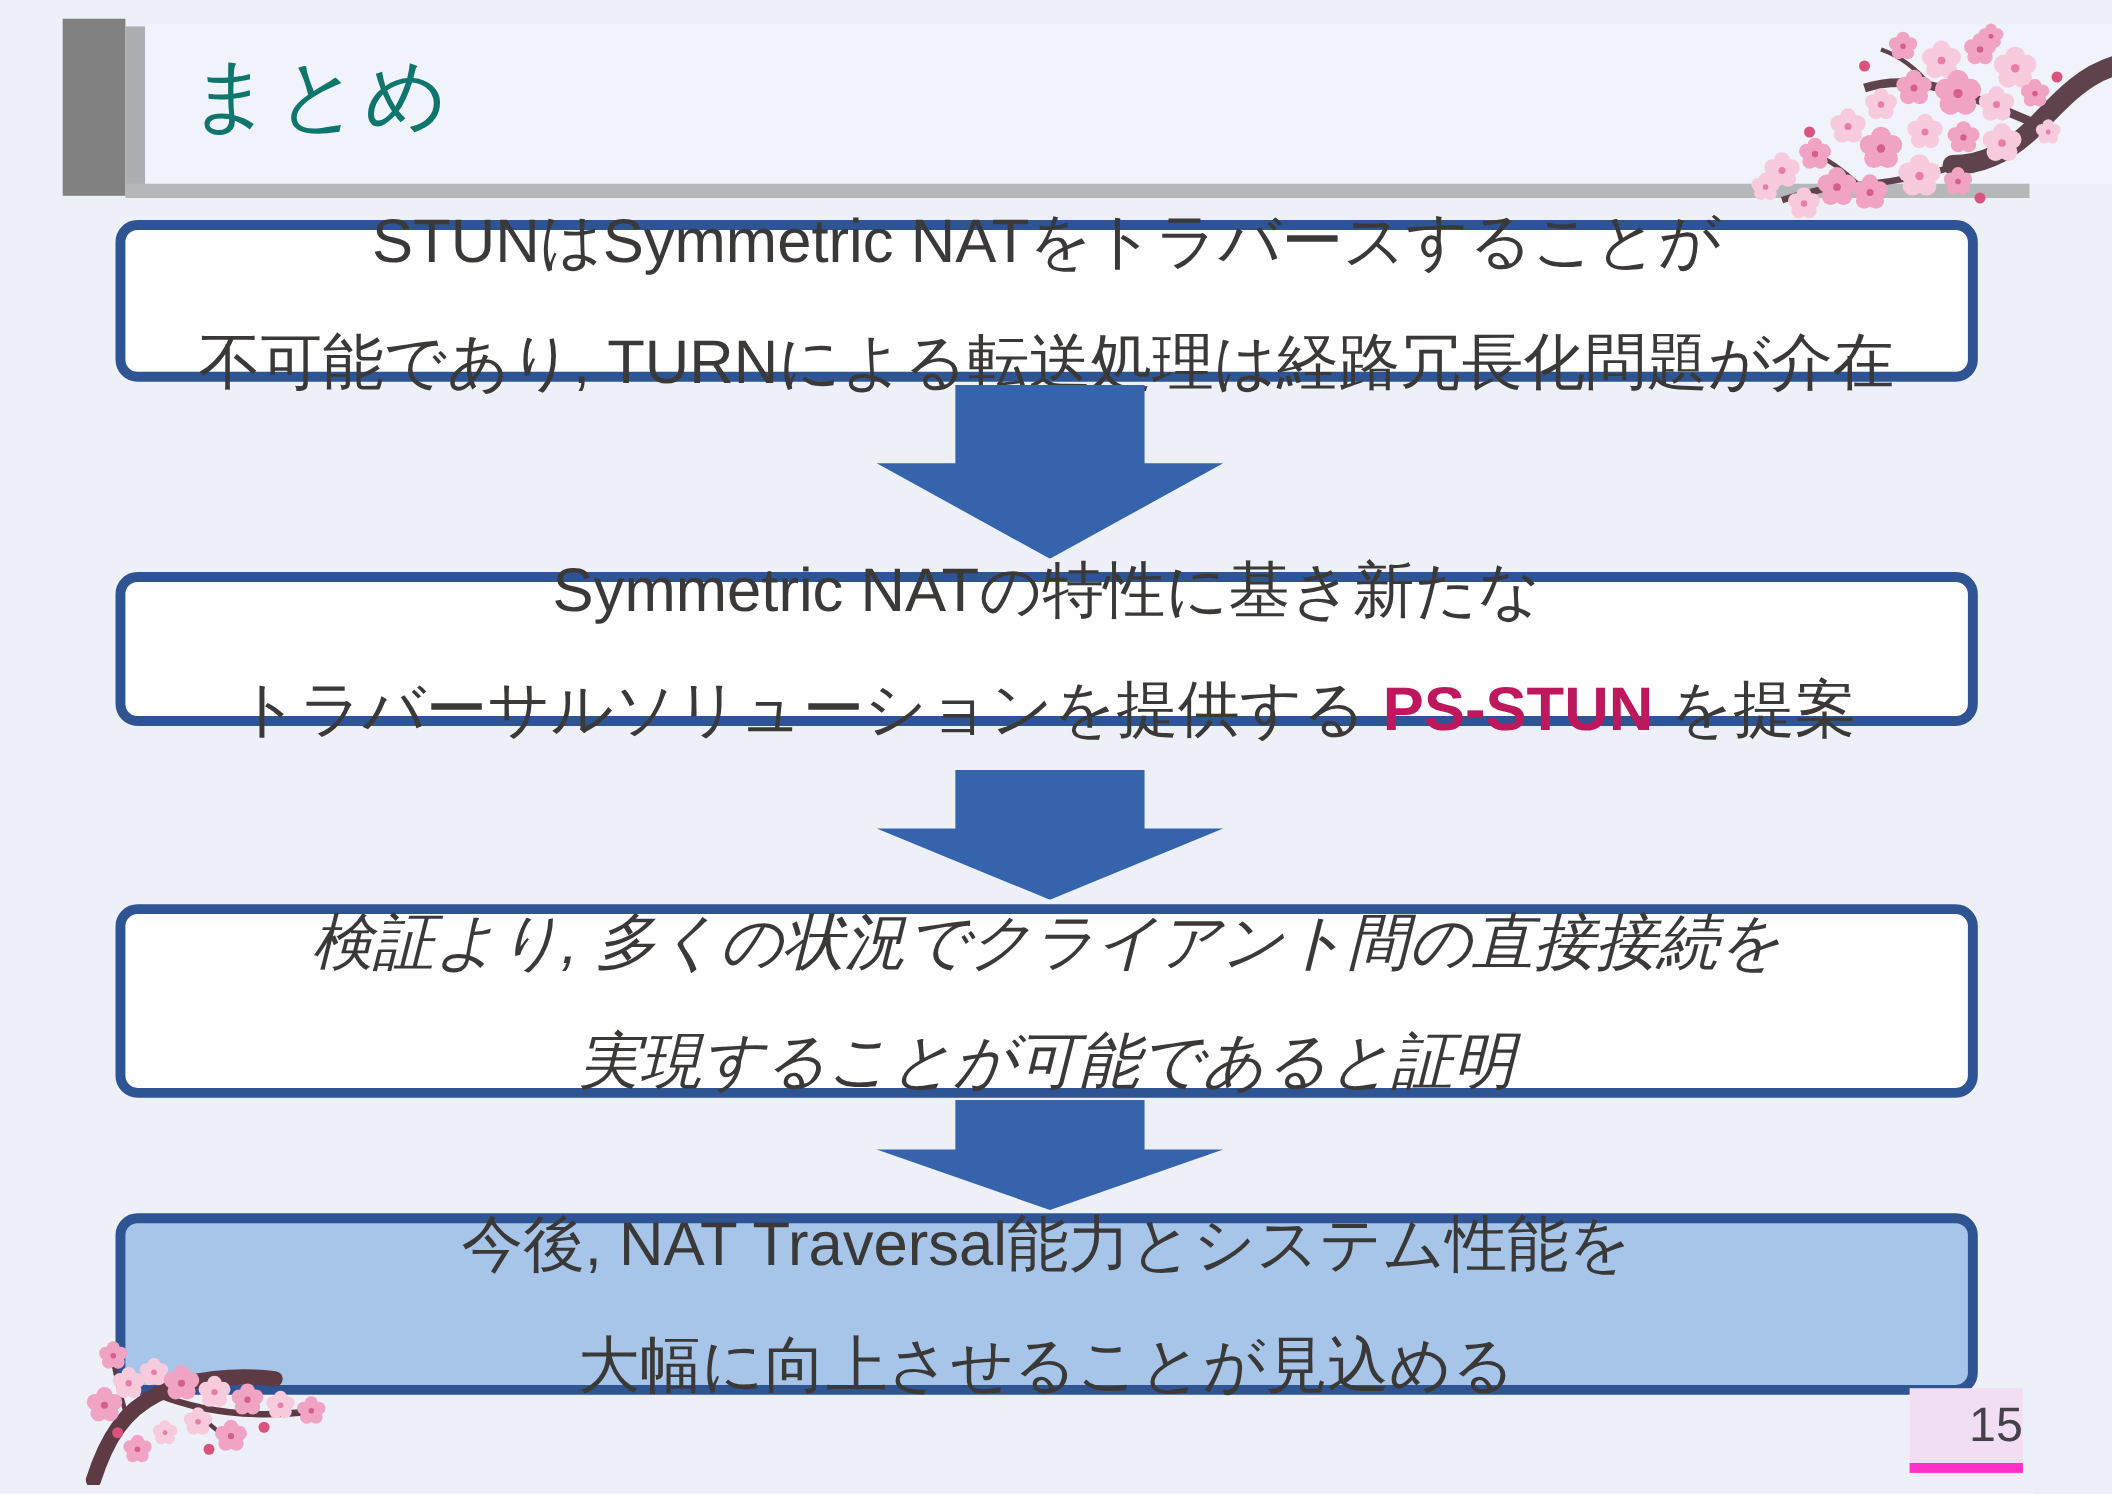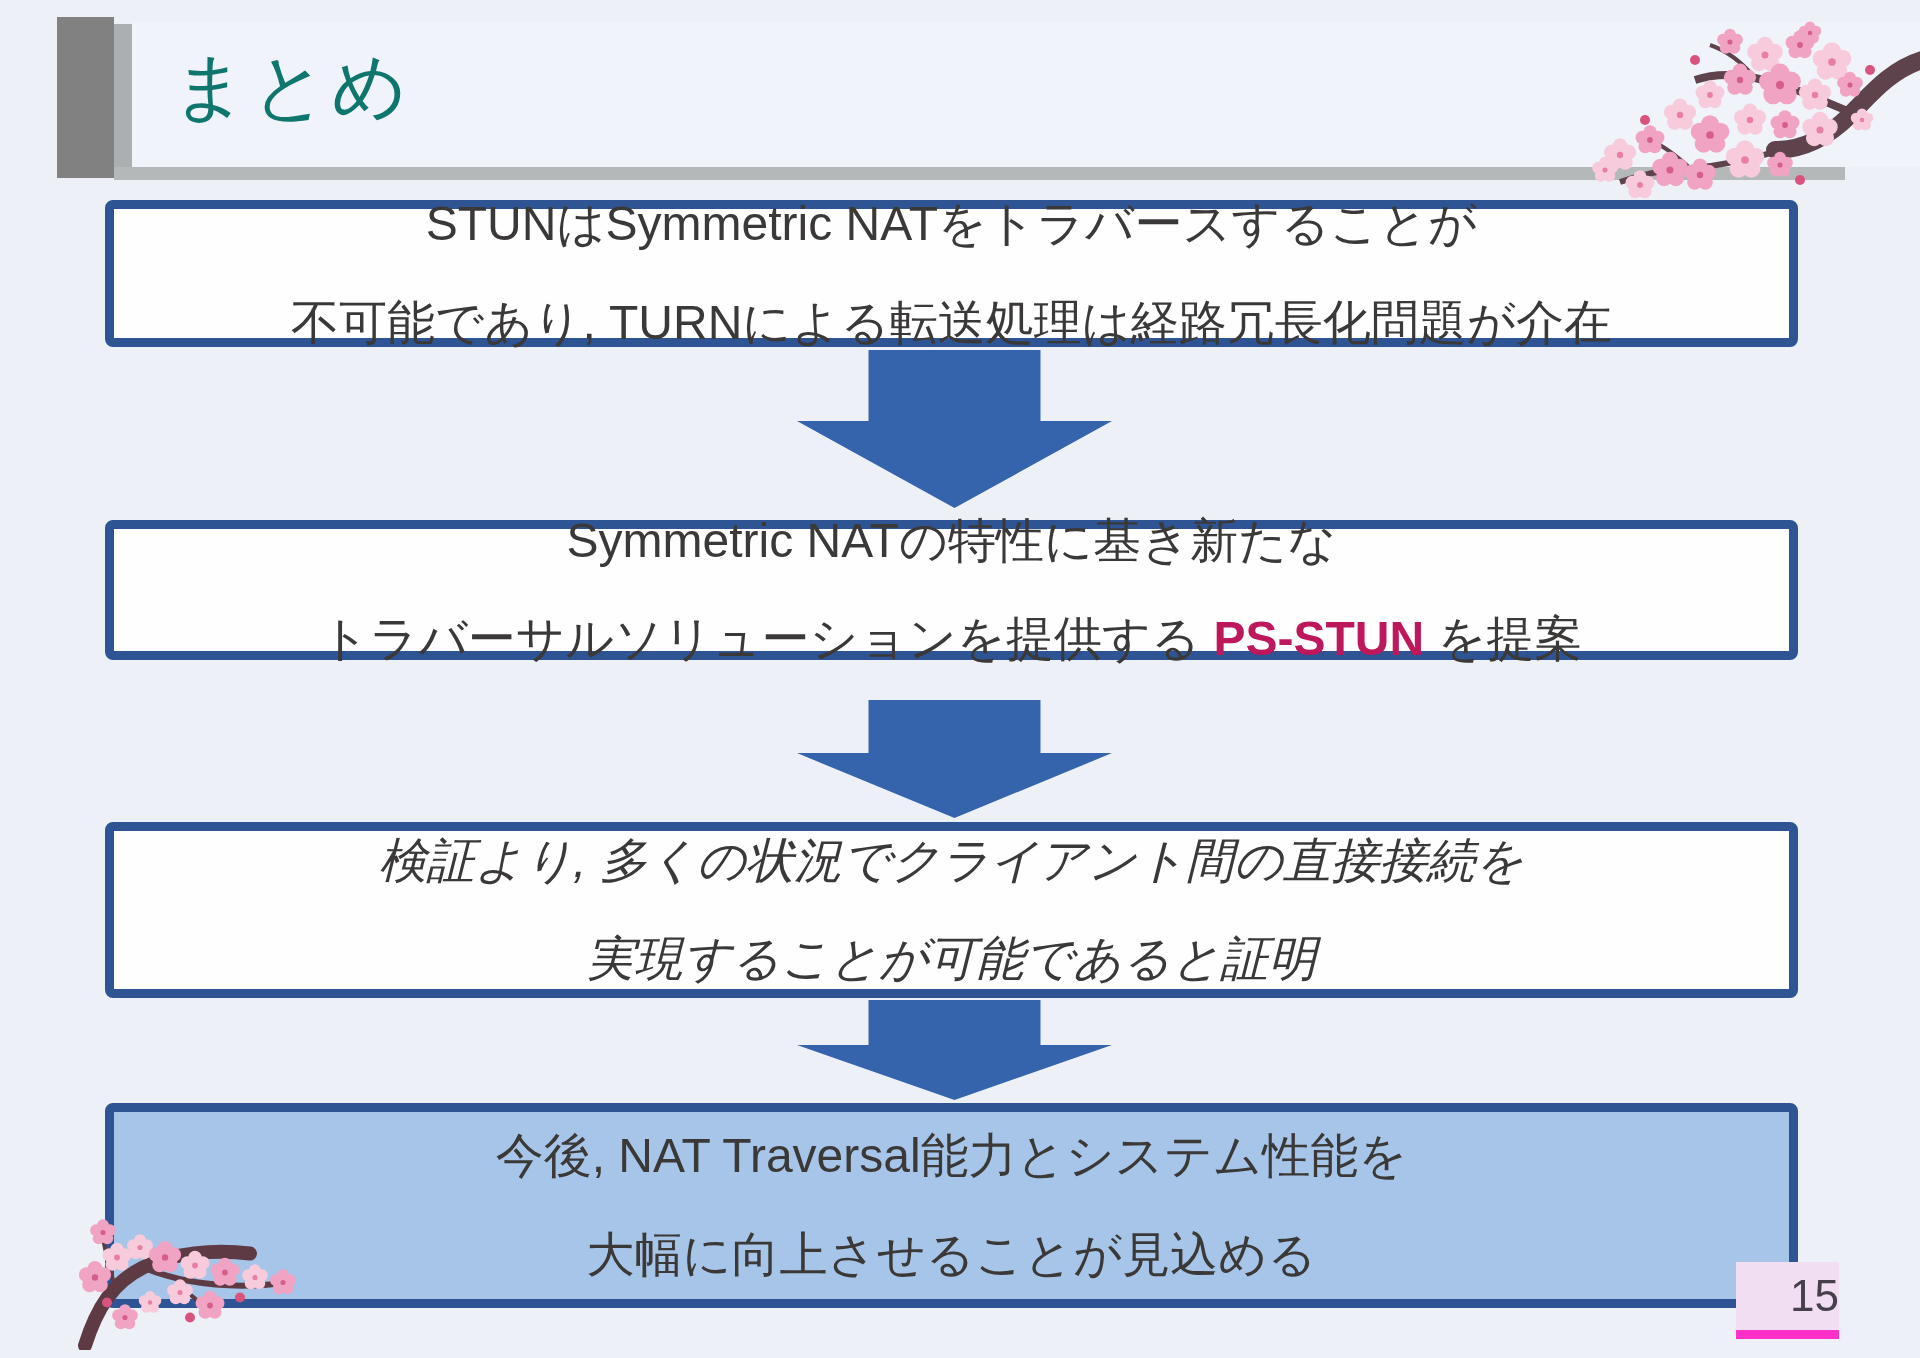--- a/index.html
+++ b/index.html
@@ -9,27 +9,27 @@
   
   .hdr-dark{position:absolute;left:57px;top:17px;width:57px;height:161px;background:#818181;}
   .hdr-silver{position:absolute;left:114px;top:24px;width:18px;height:154px;background:#ACAFB1;}
   .title-band{position:absolute;left:132px;top:22px;width:1788px;height:145px;background:#F0F3F9;}
   .hdr-bar{position:absolute;left:114px;top:167px;width:1731px;height:13px;background:#B5B8B8;}
   .page-title{position:absolute;left:172px;top:46px;font-size:74px;line-height:1.1;
               color:#0f766e;letter-spacing:4px;}
 
   
   .box{position:absolute;left:105px;width:1693px;box-sizing:border-box;
-       border:9px solid #2E5493;border-radius:8px;background:#FEFEFE;
+       border:9px solid #2E5493;border-radius:20px;background:#FEFEFE;
        display:flex;flex-direction:column;justify-content:center;align-items:center;
-       text-align:center;color:#3B3838;font-size:48px;line-height:1.38;gap:32px;}
+       text-align:center;color:#3B3838;font-size:56px;line-height:1.38;gap:32px;}
   .box1{top:200px;height:147px;}
   .box2{top:520px;height:140px;}
   .box3{top:822px;height:176px;font-style:italic;}
-  .box4{top:1103px;height:205px;background:#A6C5E8;}
+  .box4{top:1103px;height:165px;background:#A6C5E8;}
   .hl{color:#be185d;font-weight:bold;}
 
   
   .arrow{position:absolute;left:797px;width:315px;background:#3564AD;
          clip-path:polygon(22.7% 0,77.3% 0,77.3% 45%,100% 45%,50% 100%,0 45%,22.7% 45%);}
   .arrow1{top:350px;height:158px;}
   .arrow2{top:700px;height:118px;}
   .arrow3{top:1000px;height:100px;}
 
   

